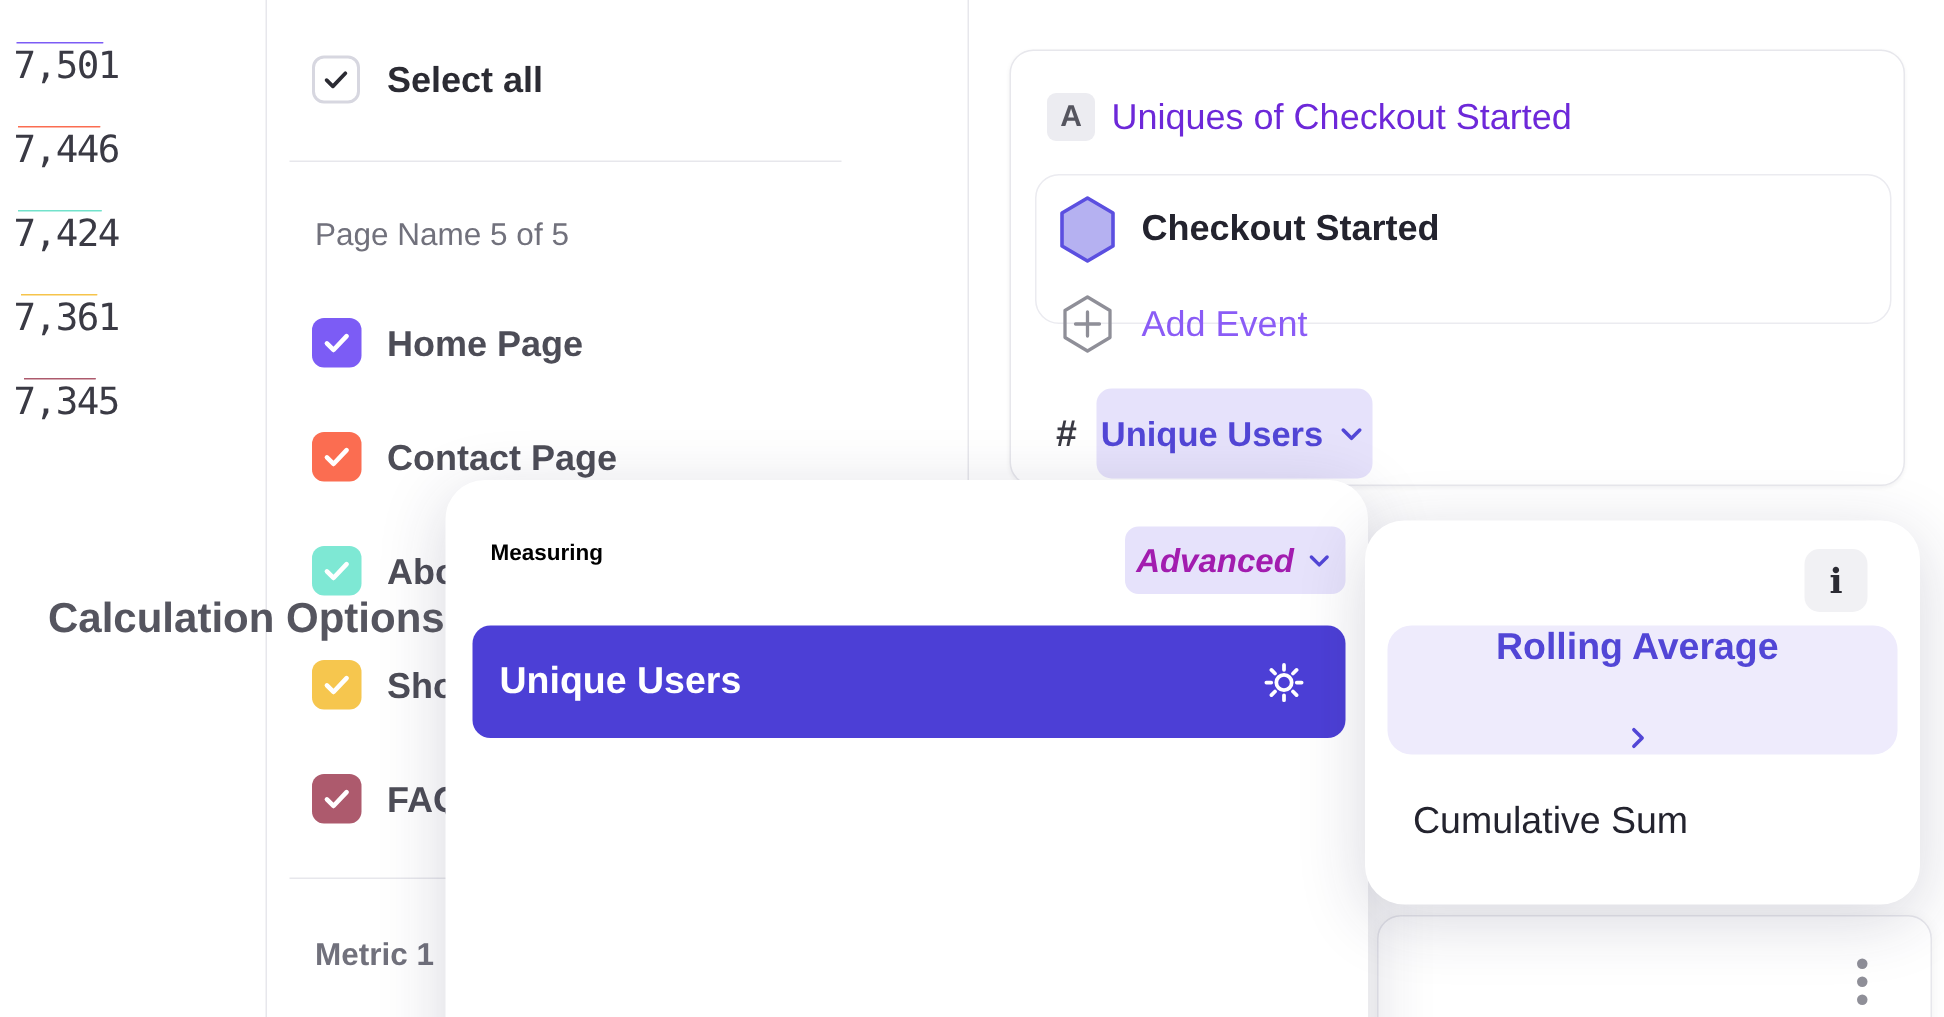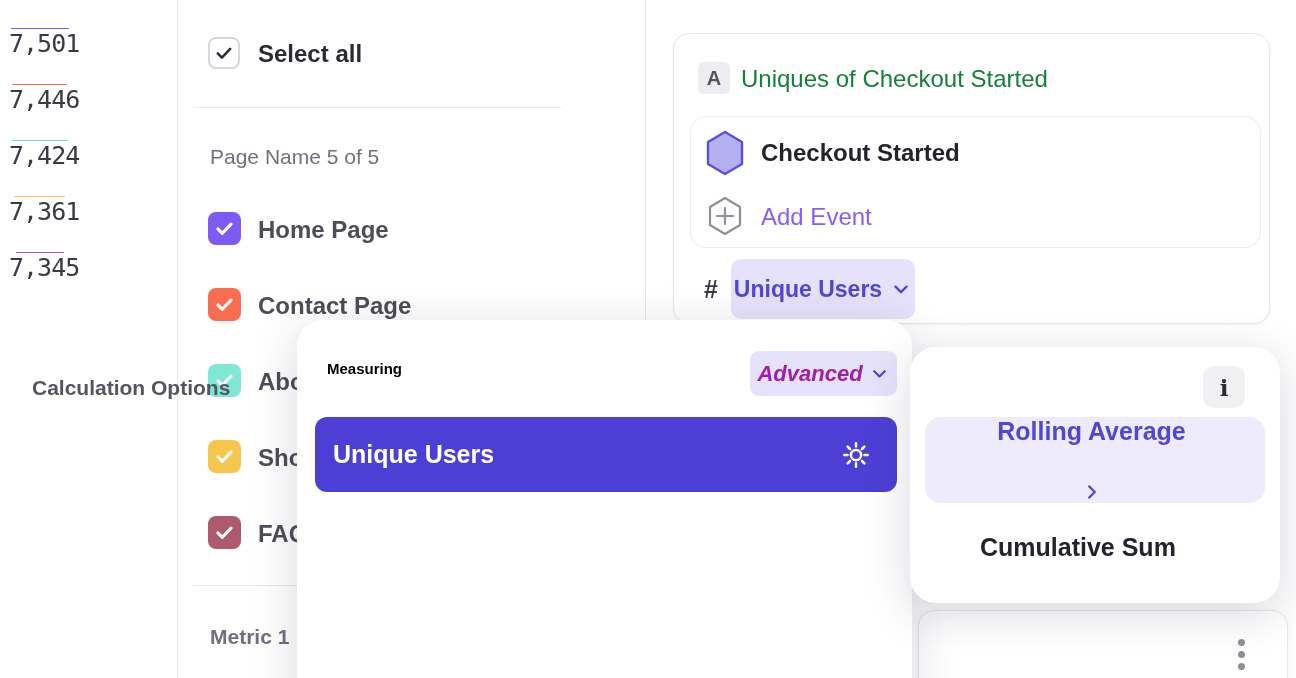--- a/index.html
+++ b/index.html
@@ -18,22 +18,22 @@
   .checkbox { position:absolute; width:33px; height:33px; border-radius:8px; display:flex; align-items:center; justify-content:center; }
   .checkbox.plain { background:#fff; border:2px solid #d7d7e0; width:32px; height:32px; }
   .cb-label { position:absolute; left:258px; font-size:24px; font-weight:600; color:#4d4d57; white-space:nowrap; }
   .hdiv { position:absolute; height:1px; background:#e7e7ec; }
   .muted-label { position:absolute; font-size:21px; color:#71717c; font-weight:600; white-space:nowrap; }
 
   
   .card { position:absolute; background:#fff; border:1px solid #e7e7ec; border-radius:16px; box-shadow:0 1px 3px rgba(20,20,40,.05); }
   .series-badge { position:absolute; left:24px; top:28px; width:32px; height:32px; background:#ececf1; border-radius:6px;
     display:flex; align-items:center; justify-content:center; font-size:20px; font-weight:700; color:#55555f; }
-  .series-title { position:absolute; left:67px; top:31px; font-size:24px; color:#15803d; white-space:nowrap; }
-  .event-card { position:absolute; left:16px; top:82px; width:571px; height:132px; background:#fff; border:1px solid #ebebf0; border-radius:16px; }
+  .series-title { position:absolute; left:67px; top:31px; font-size:24px; color:#6d28d9; white-space:nowrap; }
+  .event-card { position:absolute; left:16px; top:82px; width:571px; height:100px; background:#fff; border:1px solid #ebebf0; border-radius:16px; }
   .event-row-icon { position:absolute; left:14px; }
   .event-name { position:absolute; left:70px; top:22px; font-size:24px; font-weight:600; color:#23232e; white-space:nowrap; }
   .add-event-label { position:absolute; left:70px; top:86px; font-size:24px; color:#8b5cf6; white-space:nowrap; }
   .measure-symbol { position:absolute; left:30px; top:241px; font-size:25px; font-weight:600; color:#3a3a44; }
   .measure-pill { position:absolute; left:57px; top:225px; width:184px; height:60px; border-radius:10px; background:#e6e2fb;
     display:flex; align-items:center; justify-content:center; gap:8px; }
   .measure-pill span { font-size:23px; font-weight:600; color:#5246d6; }
 
   
   .popup { position:absolute; background:#fff; border-radius:26px; box-shadow:0 10px 45px rgba(40,40,80,.18); }
@@ -41,27 +41,27 @@
   .popup-title { position:absolute; left:30px; top:40px; font-size:15px; font-weight:600; color:#000000; }
   .advanced-pill { position:absolute; left:453px; top:31px; width:147px; height:45px; background:#e6e2fb; border-radius:9px;
     display:flex; align-items:center; justify-content:center; gap:6px; }
   .advanced-pill span { font-size:22px; font-weight:600; color:#a21caf;font-style:italic; }
   .menu-row-selected { position:absolute; left:18px; top:97px; width:582px; height:75px; background:#4c3fd6; border-radius:12px;
     display:flex; align-items:center; justify-content:space-between; padding:0 26px 0 18px; }
   .menu-row-selected span { font-size:25px; font-weight:600; color:#fff; }
 
   
   #calc-popup { left:910px; top:347px; width:370px; height:256px; z-index:6; }
-  .calc-title { position:absolute; left:32px; top:376px; font-size:21px; font-weight:600; color:#55555f; }
+  .calc-title { position:absolute; left:32px; top:396px; font-size:28px; font-weight:600; color:#55555f; }
   .info-btn { position:absolute; left:1203px; top:366px; width:42px; height:42px; background:#f1f1f4; border-radius:10px;
     display:flex; align-items:center; justify-content:center; font-family:"DejaVu Serif", serif; font-weight:700; font-size:23px; color:#2b2b33; }
   .calc-row-hl { position:absolute; left:925px; top:417px; width:340px; height:86px; background:#eeebfc; border-radius:16px;
     display:flex; align-items:center; justify-content:space-between; padding:0 24px 0 17px;flex-direction:column; }
   .calc-row-hl span { font-size:25px; font-weight:600; color:#5246d6; }
-  .calc-row { position:absolute; left:980px; top:533px; font-size:25px; font-weight:700; color:#23232e; white-space:nowrap; }
+  .calc-row { position:absolute; left:942px; top:533px; font-size:25px; font-weight:400; color:#23232e; white-space:nowrap; }
 
   
   #card-b { left:918px; top:610px; width:370px; height:110px; z-index:1; box-shadow:0 2px 10px rgba(20,20,40,.06); }
   .kebab { position:absolute; right:42px; top:28px; display:flex; flex-direction:column; gap:5px; align-items:center; }
   .kebab i { width:7px; height:7px; border-radius:50%; background:#8f8f98; display:block; }
 </style>
 </head>
 <body>
 
 <div class="stage">

